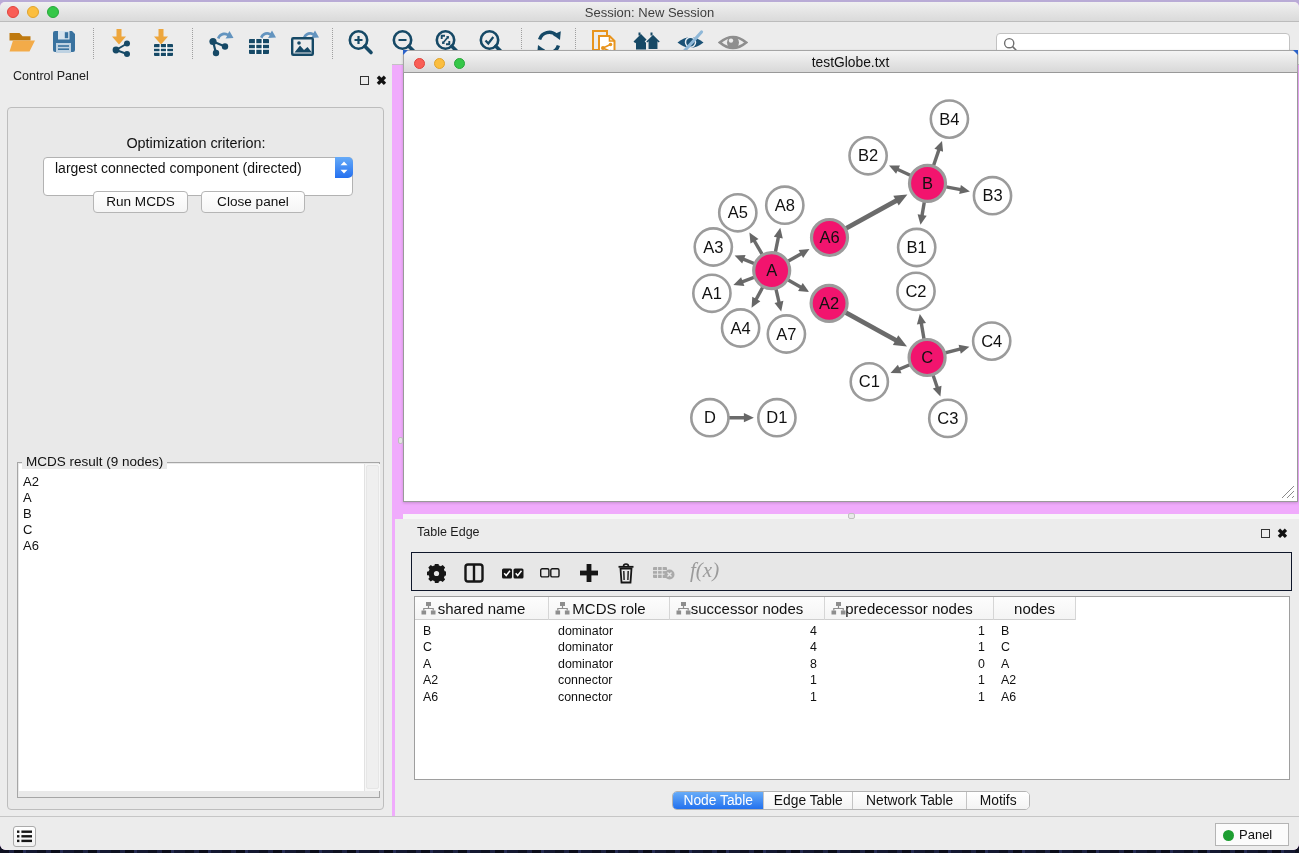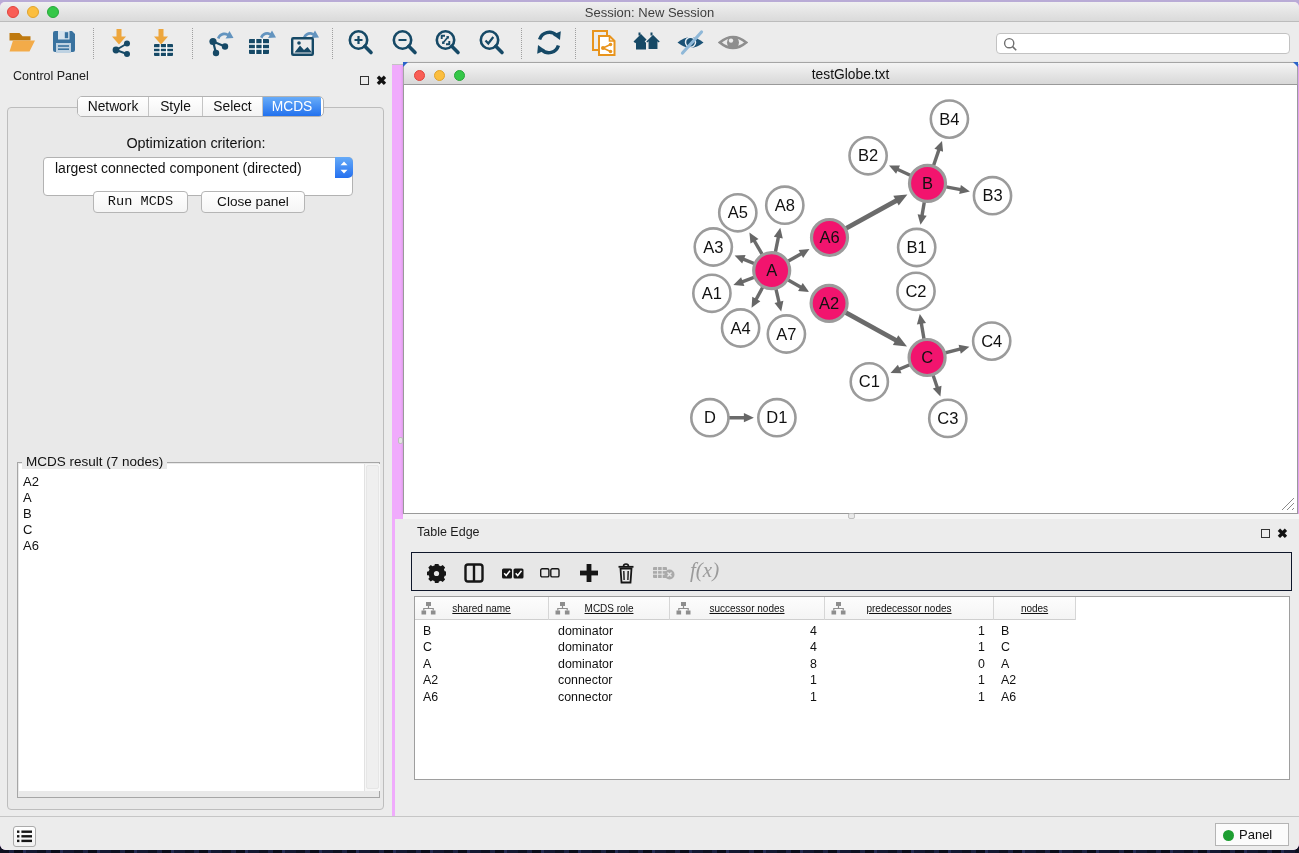--- a/index.html
+++ b/index.html
@@ -32,56 +32,56 @@
 .seg .sg{font-size:13.8px;color:#111;text-align:center;border-right:1px solid #c4c4c4;background:linear-gradient(180deg,#ffffff,#f3f3f3);}
 .seg .sg:last-child{border-right:none;}
 .seg .sel{background:linear-gradient(180deg,#68acf8,#2271ee);color:#fff;}
 #cptabs{left:77px;top:32px;width:247px;height:21px;z-index:5;}
 #cptabs .sg{line-height:20px;}
 #optlabel{left:0;top:71px;width:392px;text-align:center;font-size:14.4px;color:#111;}
 #combo{left:43px;top:93px;width:310px;height:39px;background:#fff;border:1px solid #b2b2b2;border-radius:4px;}
 #combo .txt{position:absolute;left:11px;top:0;font-size:14px;line-height:20px;color:#111;}
 #combo .cap{position:absolute;right:-1px;top:-1px;width:18px;height:21px;border-radius:0 5px 5px 0;background:linear-gradient(180deg,#66abf8,#2470f0);}
 .btn{position:absolute;height:22px;background:linear-gradient(180deg,#ffffff,#f5f5f5);border:1px solid #b5b5b5;border-radius:4px;font-size:13.6px;color:#111;text-align:center;line-height:20px;}
-#runbtn{left:93px;top:127px;width:95px;font-family:Liberation Mono, monospace;}
+#runbtn{left:93px;top:127px;width:95px;}
 #closebtn{left:201px;top:127px;width:104px;}
 
 #grpbox{left:17px;top:398px;width:363px;height:336px;border:1px solid #a6a6a6;}
 #grplabel{left:22px;top:390px;background:#e9e9e9;padding:0 4px;font-size:13.5px;color:#111;z-index:3;}
 #mcdslist{left:1px;top:1px;width:361px;height:327px;background:#fff;}
 #mcdslist .it{position:absolute;left:4px;font-size:13px;color:#111;}
 #mcdssb{right:0;top:0;width:16px;height:327px;background:#f6f6f6;border-left:1px solid #e2e2e2;}
 #mcdssb .tr{position:absolute;left:1px;top:1px;width:13px;height:324px;background:#efefef;border:1px solid #e6e6e6;border-radius:2px;}
 
 #statusbar{left:0;top:814px;width:1299px;height:34px;background:#ececec;border-top:1px solid #c6c6c6;}
 #listbtn{left:13px;top:9px;width:23px;height:21px;background:linear-gradient(180deg,#fff,#f1f1f1);border:1px solid #ababab;border-radius:3px;}
 #membtn{left:1215px;top:6px;width:74px;height:23px;background:#fbfbfb;border:1px solid #b4b4b4;font-size:12.5px;color:#111;}
 #membtn .dot{position:absolute;left:7px;top:6px;width:11px;height:11px;border-radius:50%;background:#1d9e31;}
 #membtn .mt{position:absolute;left:23px;top:3px;font-size:13px;}
 
-#netwin{left:403px;top:60px;width:895px;height:452px;border-radius:5px 5px 0 0;box-shadow:0 1px 3px rgba(0,0,0,0.18);}
+#netwin{left:403px;top:48px;width:895px;height:452px;border-radius:5px 5px 0 0;box-shadow:0 1px 3px rgba(0,0,0,0.18);}
 #nettitle{left:0;top:0;width:895px;height:23px;background:linear-gradient(180deg,#f4f4f4,#d8d8d8);border:1px solid #a5a5a5;border-bottom:1px solid #999;border-radius:5px 5px 0 0;}
 #nettitle .t1{left:10px;top:7px;width:11px;height:11px;background:#f95e56;border:0.5px solid #e0443c;}
 #nettitle .t2{left:30px;top:7px;width:11px;height:11px;background:#fbbe3f;border:0.5px solid #e0a32c;}
 #nettitle .t3{left:50px;top:7px;width:11px;height:11px;background:#35c748;border:0.5px solid #28a73a;}
 #nettitle .tt{position:absolute;left:0;top:0;width:100%;text-align:center;font-size:13.8px;line-height:23px;color:#111;}
 #netcanvas{left:0;top:23px;width:895px;height:429px;background:#fff;border-left:1px solid #9a9a9a;border-right:1px solid #9a9a9a;border-bottom:1px solid #9a9a9a;}
 .cornertri{position:absolute;width:0;height:0;border-style:solid;}
 
 #vsplit{left:398px;top:435px;width:5px;height:7px;background:#e3e3e3;border:1px solid #bdbdbd;border-radius:2px;}
 #hsplit{left:848px;top:511px;width:7px;height:6px;background:#e9e9e9;border:1px solid #c0c0c0;border-radius:2px;}
 #splitbar{left:403px;top:512px;width:896px;height:5px;background:#f6f6f6;}
 
 #tpanel{left:395px;top:517px;width:904px;height:297px;background:#ececec;}
 #tptitle{left:22px;top:6px;font-size:12.5px;color:#1c1c1c;}
 #tptoolbar{left:16px;top:33px;width:881px;height:39px;background:#e7e7e7;border:1px solid #0f172a;}
 #tptable{left:19px;top:77px;width:876px;height:184px;background:#fff;border:1px solid #9e9e9e;}
 #thead{position:absolute;left:0;top:0;width:661px;height:23px;background:linear-gradient(180deg,#fdfdfd,#f4f4f4);border-bottom:1px solid #cfcfcf;}
 #thead .hc{position:absolute;top:0;height:23px;border-right:1px solid #d6d6d6;}
-#thead .ht{position:absolute;top:0;width:100%;text-align:center;font-size:10px;line-height:23px;color:#111;text-decoration:underline;}
+#thead .ht{position:absolute;top:0;width:100%;text-align:center;font-size:15px;line-height:23px;color:#111;}
 .trow{position:absolute;font-size:12.4px;color:#111;line-height:16.4px;}
 #tabs2{left:277px;top:272px;width:358px;height:19px;z-index:4;}
 #tabs2 .sg{line-height:18px;}
 </style></head>
 <body>
 <div class="abs" id="deskbot">
     <div class="tex"></div>
   </div>
 <div class="abs" id="app">
 <div class="abs" id="titlebar">
@@ -217,37 +217,31 @@
         </svg>
       </div>
 </div>
 
 <div class="abs" id="cpanel">
 <div class="rightedge"></div>
 <div class="abs" id="cptitle">Control Panel</div>
 <div class="floatsq" style="left:360px;top:12px;"></div>
 <div class="closex" style="left:376px;top:9px;">✖</div>
 <div class="abs" id="cpcontent"></div>
-<div class="seg abs" id="cptabs">
-        <div class="sg" style="width:71px">Network</div>
-        <div class="sg" style="width:54px">Style</div>
-        <div class="sg" style="width:60px">Select</div>
-        <div class="sg sel" style="width:58px">MCDS</div>
-      </div>
 <div class="abs" id="optlabel">Optimization criterion:</div>
 <div class="abs" id="combo">
         <div class="txt">largest connected component (directed)</div>
         <div class="cap"><svg width="18" height="21" viewBox="0 0 18 21">
             <path d="M5.5 8.2 L9 4.4 L12.5 8.2 z" fill="#fff"></path>
             <path d="M5.5 12.8 L9 16.6 L12.5 12.8 z" fill="#fff"></path>
           </svg></div>
       </div>
 <div class="btn" id="runbtn">Run MCDS</div>
 <div class="btn" id="closebtn">Close panel</div>
-<div class="abs" id="grplabel">MCDS result (7 nodes)</div>
+<div class="abs" id="grplabel">MCDS result (9 nodes)</div>
 <div class="abs" id="grpbox">
         <div class="abs" id="mcdslist">
 <div class="it" style="top:10px">A2</div>
 <div class="it" style="top:26px">A</div>
 <div class="it" style="top:42px">B</div>
 <div class="it" style="top:58px">C</div>
 <div class="it" style="top:74px">A6</div>
 <div class="abs" id="mcdssb">
             <div class="tr"></div>
           </div>
@@ -466,20 +460,26 @@
 <div class="hc" style="left:579px;width:82px">
             <div class="ht">nodes</div>
           </div>
 </div>
 <div class="trow" style="left:8px;top:26px">B<br>C<br>A<br>A2<br>A6</div>
 <div class="trow" style="left:143px;top:26px">dominator<br>dominator<br>dominator<br>connector<br>connector</div>
 <div class="trow" style="left:255px;top:26px;width:147px;text-align:right">4<br>4<br>8<br>1<br>1</div>
 <div class="trow" style="left:410px;top:26px;width:160px;text-align:right">1<br>1<br>0<br>1<br>1</div>
 <div class="trow" style="left:586px;top:26px">B<br>C<br>A<br>A2<br>A6</div>
 </div>
+<div class="seg abs" id="tabs2">
+        <div class="sg sel" style="width:92px">Node Table</div>
+        <div class="sg" style="width:89px">Edge Table</div>
+        <div class="sg" style="width:115px">Network Table</div>
+        <div class="sg" style="width:62px">Motifs</div>
+      </div>
 </div>
 
 <div class="abs" id="statusbar">
 <div class="abs" id="listbtn">
         <svg style="position:absolute;left:3px;top:3px" width="15" height="13" viewBox="0 0 15 13">
           <g fill="#161616">
             <rect x="0" y="0.5" width="2.4" height="2.4"></rect>
             <rect x="0" y="5.1" width="2.4" height="2.4"></rect>
             <rect x="0" y="9.7" width="2.4" height="2.4"></rect>
             <rect x="4.4" y="0.5" width="10.6" height="2.4"></rect>

